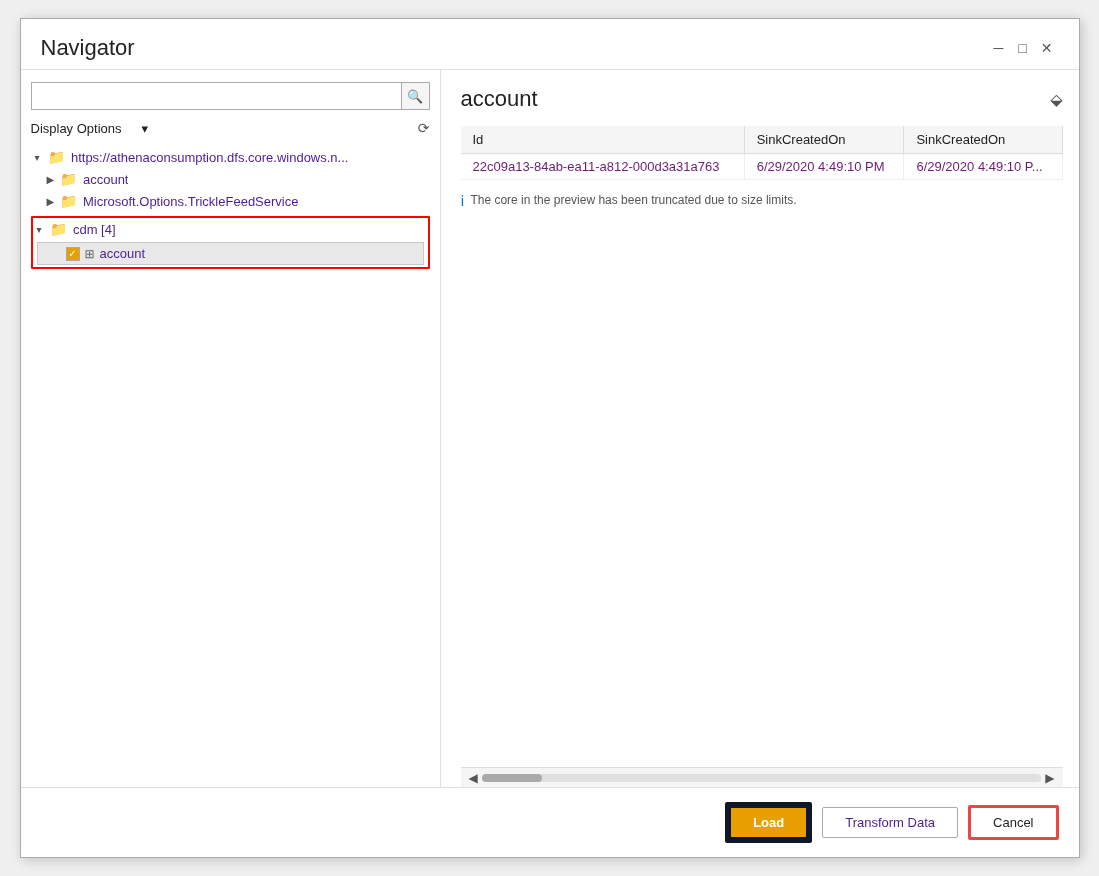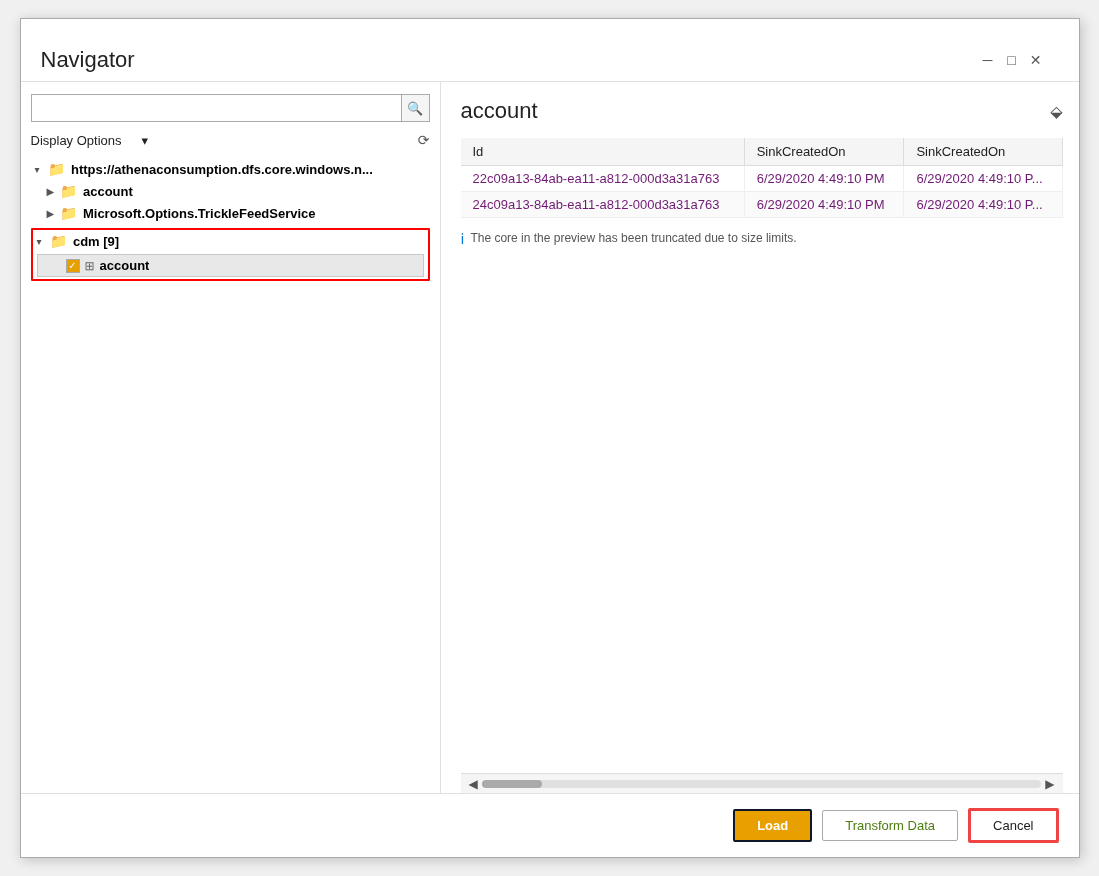--- a/index.html
+++ b/index.html
@@ -18,23 +18,22 @@
       background: #fff;
       border: 1px solid #aaa;
       box-shadow: 2px 2px 12px rgba(0,0,0,0.2);
       display: flex;
       flex-direction: column;
       position: relative;
     }
     .title-bar {
       display: flex;
       align-items: center;
-      padding: 16px 35px 8px 20px;
+      padding: 16px 24px 8px 20px;
       justify-content: space-between;
-      margin-top: 12px;
     }
     .title-text {
       font-size: 22px;
       font-weight: 300;
       color: #222;
     }
     .window-controls {
       display: flex;
       gap: 8px;
       align-items: center;
@@ -133,24 +132,23 @@
       flex-shrink: 0;
     }
     .folder-icon {
       color: #e8a000;
       font-size: 14px;
       margin-right: 5px;
       flex-shrink: 0;
     }
     .item-label {
       font-size: 13px;
-      color: #000000;
+      color: #4c1d95;
       overflow: hidden;
       text-overflow: ellipsis;
-      font-weight: bold;
     }
     .indent1 { padding-left: 16px; }
     
     .cdm-box {
       border: 2px solid red;
       border-radius: 1px;
       margin-top: 4px;
     }
     .cdm-header {
       display: flex;
@@ -305,26 +303,26 @@
     }
     .btn {
       padding: 7px 22px;
       font-size: 13px;
       cursor: pointer;
       border-radius: 2px;
     }
     .btn-load {
       background: #e8a000;
       color: #fff;
-      border: 2px solid #0f172a;
+      border: 6px solid #0f172a;
       font-weight: 600;
     }
     .btn-transform {
       background: #fff;
-      color: #4d7c0f;
+      color: #4c1d95;
       border: 1px solid #aaa;
     }
     .btn-cancel {
       background: #fff;
       color: #222;
       border: 3px solid #ef4444;
     }
   </style>
 </head>
 <body>
@@ -374,21 +372,21 @@
         <div class="tree-item indent1">
           <span class="arrow">▶</span>
           <span class="folder-icon">📁</span>
           <span class="item-label">Microsoft.Options.TrickleFeedService</span>
         </div>
 
         <div class="cdm-box">
           <div class="cdm-header">
             <span class="arrow">▾</span>
             <span class="folder-icon">📁</span>
-            <span class="item-label">cdm [9]</span>
+            <span class="item-label">cdm [4]</span>
           </div>
 
           <div class="account-row">
             <div class="checkbox">
               <span class="checkbox-check">✓</span>
             </div>
             <span class="table-icon">⊞</span>
             <span class="item-label">account</span>
           </div>
         </div>
@@ -411,25 +409,20 @@
               <th>SinkCreatedOn</th>
               <th>SinkCreatedOn</th>
             </tr>
           </thead>
           <tbody>
             <tr>
               <td>22c09a13-84ab-ea11-a812-000d3a31a763</td>
               <td>6/29/2020 4:49:10 PM</td>
               <td>6/29/2020 4:49:10 P...</td>
             </tr>
-            <tr>
-              <td>24c09a13-84ab-ea11-a812-000d3a31a763</td>
-              <td>6/29/2020 4:49:10 PM</td>
-              <td>6/29/2020 4:49:10 P...</td>
-            </tr>
           </tbody>
         </table>
 
         <div class="info-row">
           <span class="info-icon">ℹ</span>
           <span>The core in the preview has been truncated due to size limits.</span>
         </div>
       </div>
 
       <div class="scroll-bar-row">

